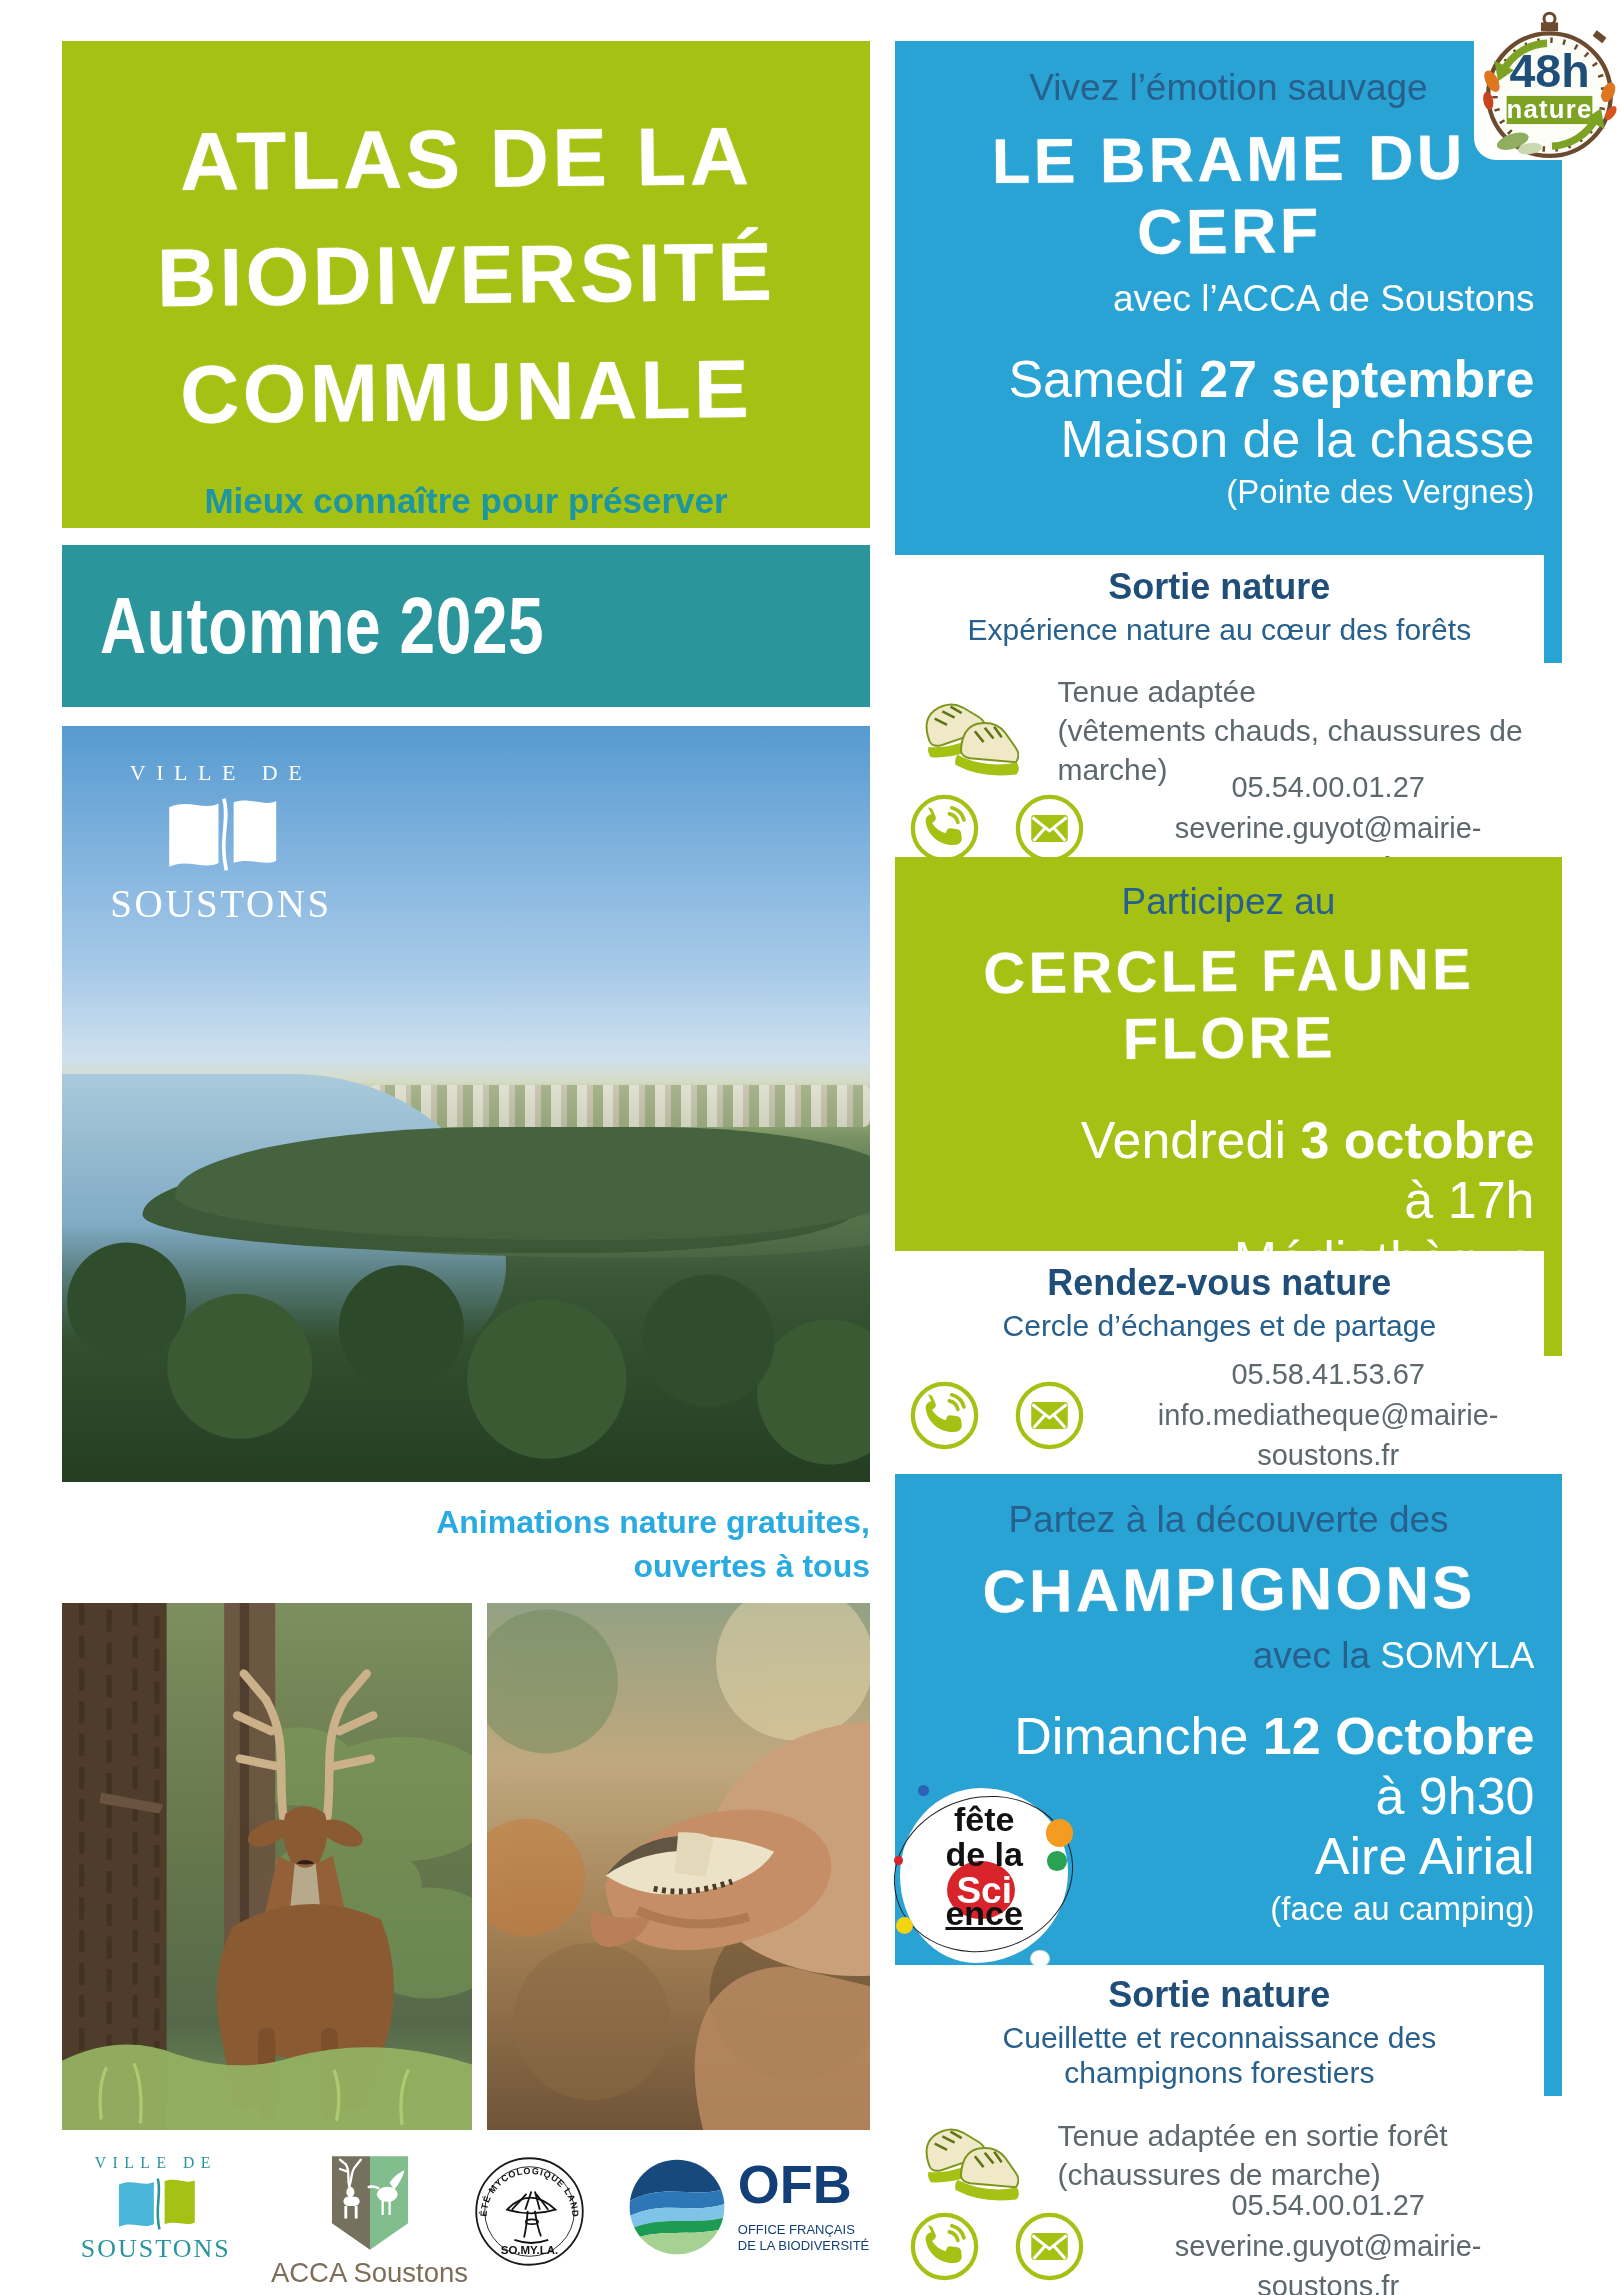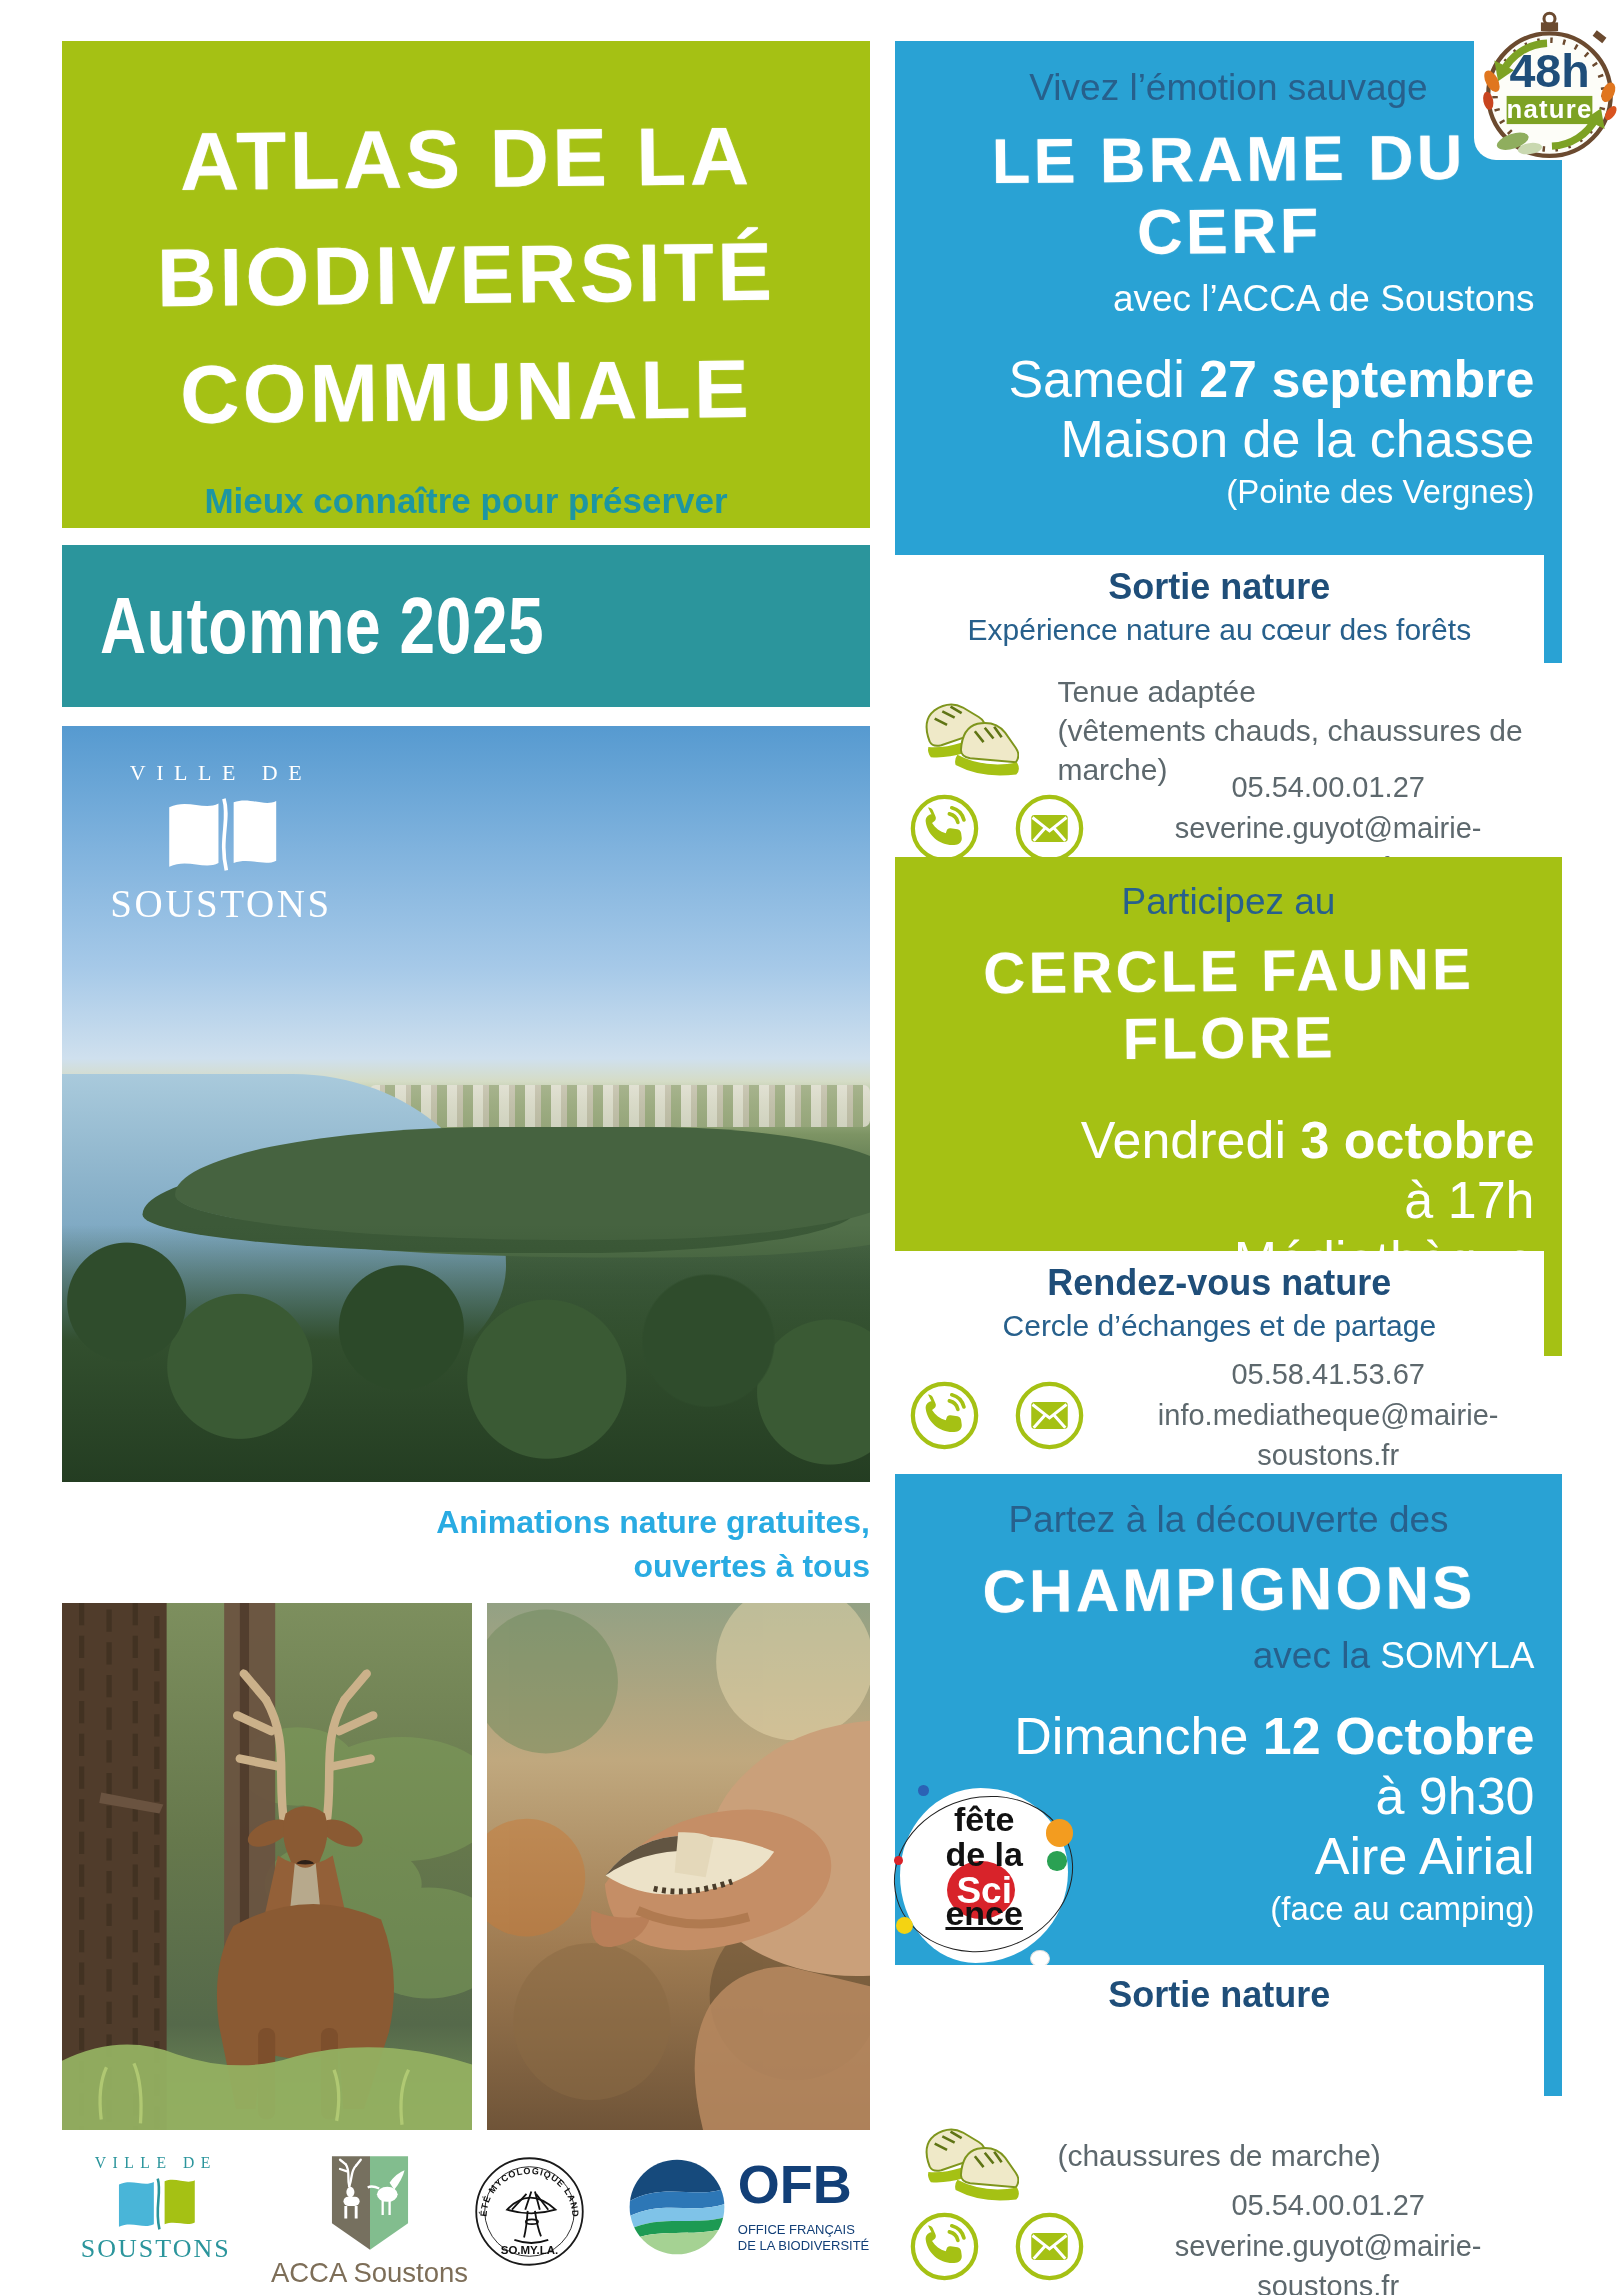--- a/index.html
+++ b/index.html
@@ -453,37 +453,42 @@
         <span class="dot d-or"></span>
         <span class="dot d-gr"></span>
         <span class="dot d-ye"></span>
         <span class="dot d-bl"></span>
         <span class="dot d-re"></span>
         <span class="dot d-wh"></span>
       </div>
 
       <div class="band">
         <div class="band-title">Sortie nature</div>
+        <div class="band-sub">
+          <div>Cueillette et reconnaissance des</div>
+          <div>champignons forestiers</div>
+        </div>
       </div>
     </section>
 
     <div class="info-row shoes-row r-shoes3">
       <svg class="shoes-ico" viewBox="0 0 170 140">
         <g transform="rotate(-14 70 70)">
           <path d="M30 78 q-4 -34 18 -44 q26 -10 44 6 l20 20 q10 10 4 22 l-70 6 q-14 0 -16 -10z" fill="#efe9c8" stroke="#7e951c" stroke-width="3"></path>
           <path d="M26 86 q44 14 92 -4 q8 10 2 18 q-50 16 -94 2 q-4 -8 0 -16z" fill="#a5c114"></path>
           <path d="M46 46 l16 14 M60 38 l16 14 M74 34 l14 14" stroke="#5f7414" stroke-width="4"></path>
         </g>
         <g transform="translate(52 28) rotate(10 60 70)">
           <path d="M30 78 q-4 -34 18 -44 q26 -10 44 6 l20 20 q10 10 4 22 l-70 6 q-14 0 -16 -10z" fill="#efe9c8" stroke="#7e951c" stroke-width="3"></path>
           <path d="M26 86 q44 14 92 -4 q8 10 2 18 q-50 16 -94 2 q-4 -8 0 -16z" fill="#a5c114"></path>
           <path d="M46 46 l16 14 M60 38 l16 14 M74 34 l14 14" stroke="#5f7414" stroke-width="4"></path>
         </g>
       </svg>
       <div class="gear-text">
+        <div>Tenue adaptée en sortie forêt</div>
         <div>(chaussures de marche)</div>
       </div>
     </div>
 
     <div class="info-row contact-row r-contact3">
       <svg class="round-ico" viewBox="0 0 120 120">
         <circle cx="60" cy="60" r="52" fill="none" stroke="#a5c114" stroke-width="7"></circle>
         <path d="M42 34c-7 0-11 5-11 11 0 24 20 44 44 44 6 0 11-4 11-11v-7c0-3-2-6-5-7l-11-3c-3-1-6 0-7 3l-2 4c-9-4-16-11-20-20l4-2c3-2 4-5 3-8l-3-11c-1-3-4-5-7-5z" fill="#a5c114" transform="rotate(-8 60 60)"></path>
         <path d="M68 36 a18 18 0 0 1 14 14 M72 26 a28 28 0 0 1 20 20" stroke="#a5c114" stroke-width="6" fill="none" stroke-linecap="round"></path>
       </svg>

